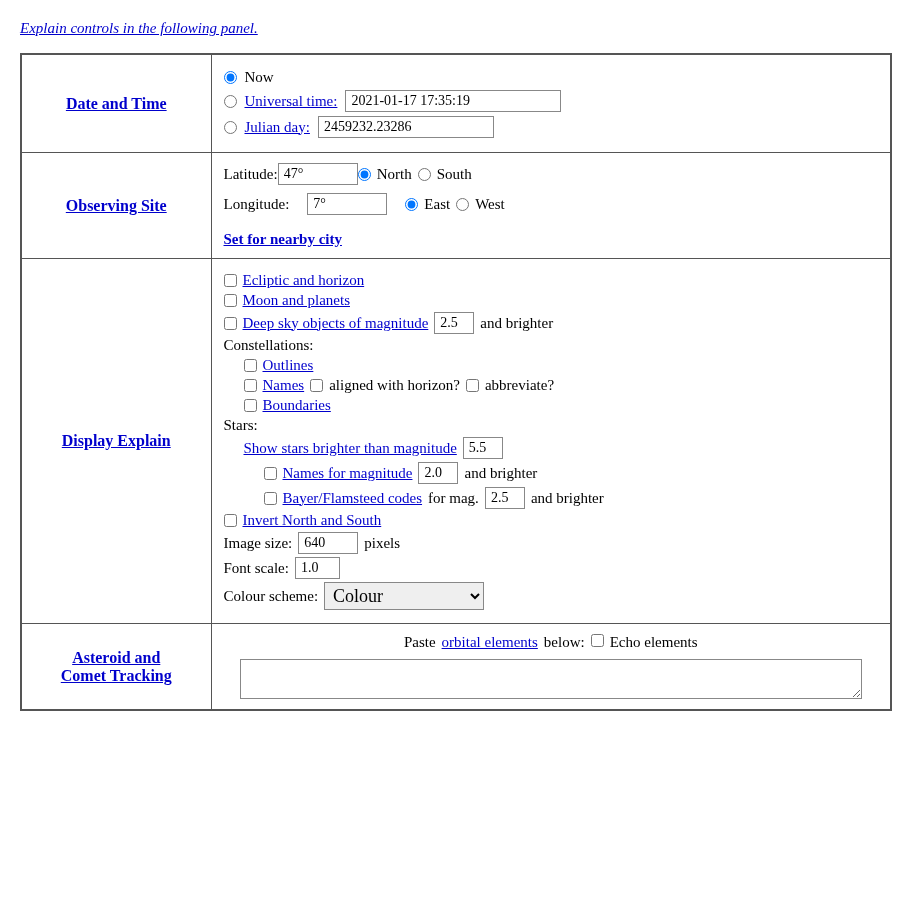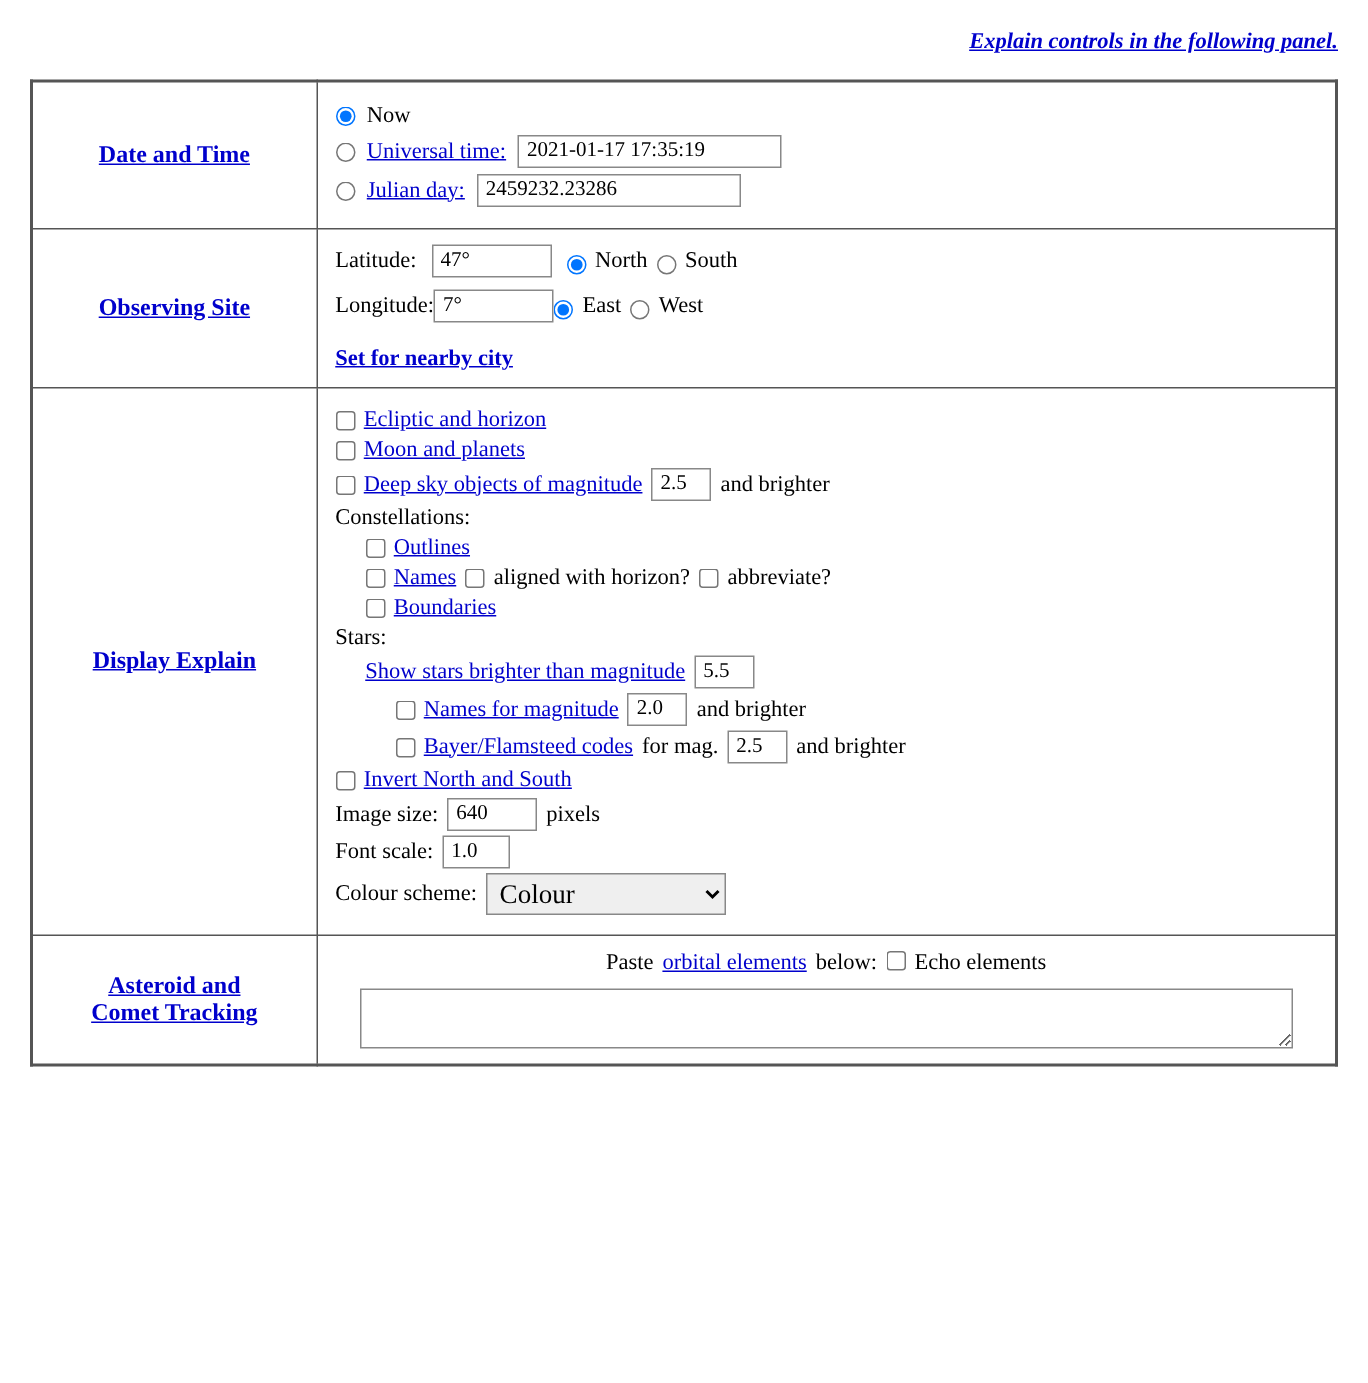--- a/index.html
+++ b/index.html
@@ -5,23 +5,22 @@
     * { box-sizing: border-box; margin: 0; padding: 0; }
     body {
       font-family: serif;
       font-size: 15px;
       background: #fff;
       color: #000;
       width: 912px;
       padding: 10px 20px;
     }
     .top-link {
-      text-align: right;
+      text-align: left;
       margin: 10px 0 16px 0;
-      font-weight: bold;
     }
     .top-link a {
       color: #00c;
       font-style: italic;
       text-decoration: underline;
       font-size: 15px;
     }
     .main-table {
       border-collapse: collapse;
       width: 100%;
@@ -66,21 +65,21 @@
       border: 1px solid #888;
       padding: 2px 5px;
       font-family: serif;
       font-size: 14px;
     }
     .obs-label {
       font-size: 15px;
     }
     .radio-group {
       display: flex;
-      align-items: flex-end;
+      align-items: center;
       gap: 6px;
     }
     .set-city-link {
       color: #00c;
       text-decoration: underline;
       font-weight: bold;
       font-size: 15px;
       margin-top: 8px;
       display: inline-block;
     }
@@ -161,51 +160,51 @@
       <div class="dt-row">
         <input type="radio" name="time_mode" id="time_now" checked="" style="">
         <label for="time_now">Now</label>
       </div>
 
       <div class="dt-row">
         <input type="radio" name="time_mode" id="time_universal" style="">
         <label for="time_universal">
           <a href="#">Universal time:</a>
         </label>
-        <input type="text" id="universal_time_input" style="width: 176px;" value="2021-01-17 17:35:19">
+        <input type="text" id="universal_time_input" style="width: 216px;" value="2021-01-17 17:35:19">
       </div>
 
       <div class="dt-row">
         <input type="radio" name="time_mode" id="time_julian" style="">
         <label for="time_julian">
           <a href="#">Julian day:</a>
         </label>
         <input type="text" id="julian_day_input" style="width: 176px;" value="2459232.23286">
       </div>
     </td>
   </tr>
 
   <tr>
     <td class="section-label">
       <a href="#">Observing Site</a>
     </td>
     <td class="section-content">
       
-      <div style="display:flex; align-items:center; gap:10px; margin-bottom:8px;">
+      <div style="display:flex; align-items:center; margin-bottom:8px;">
         <span class="obs-label">Latitude:</span>
         <input type="text" style="width: 80px;" value="47°">
         <div class="radio-group">
           <input type="radio" name="lat_dir" id="lat_north" checked="" style="">
           <label for="lat_north">North</label>
           <input type="radio" name="lat_dir" id="lat_south" style="">
           <label for="lat_south">South</label>
         </div>
       </div>
       
-      <div style="display:flex; align-items:center; gap:0; margin-bottom:8px;">
+      <div style="display:flex; align-items:center; gap:18px; margin-bottom:8px;">
         <span class="obs-label">Longitude:</span>
         <input type="text" style="width: 80px;" value="7°">
         <div class="radio-group">
           <input type="radio" name="lon_dir" id="lon_east" checked="" style="">
           <label for="lon_east">East</label>
           <input type="radio" name="lon_dir" id="lon_west" style="">
           <label for="lon_west">West</label>
         </div>
       </div>
       

